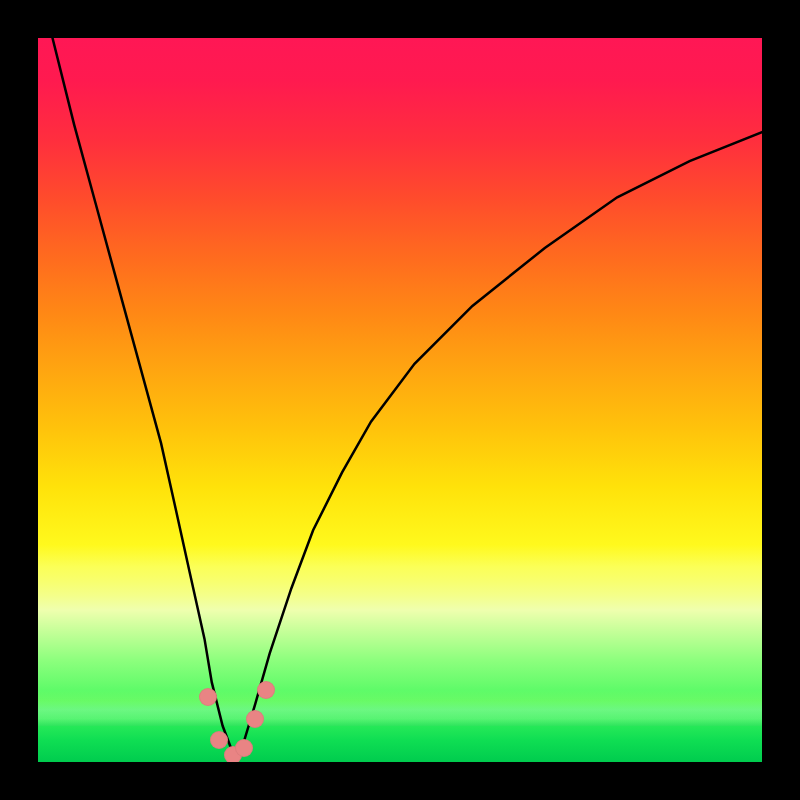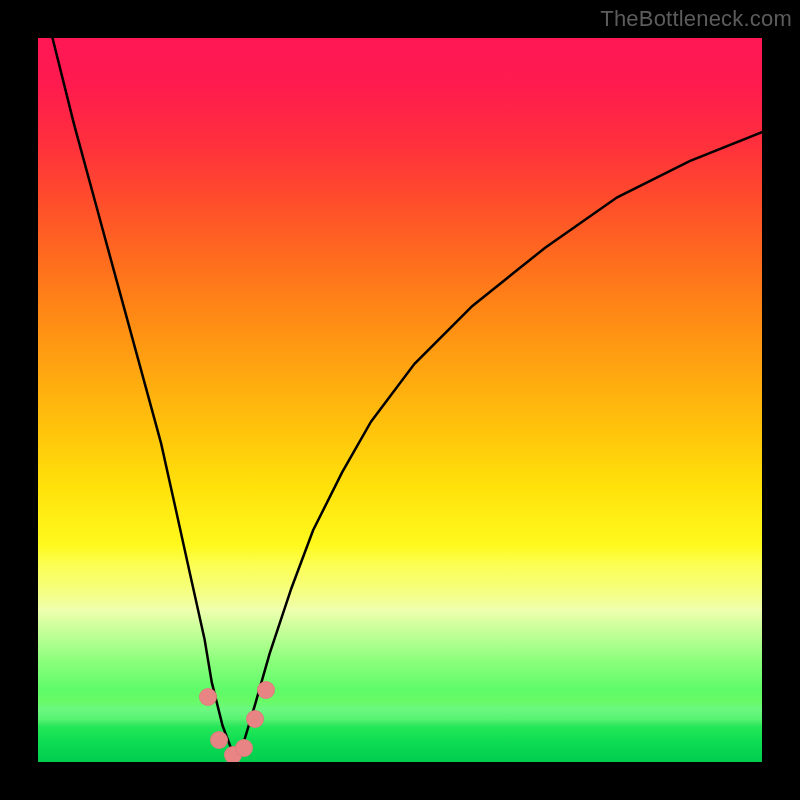--- a/index.html
+++ b/index.html
@@ -51,14 +51,13 @@
     <div id="markers">
         <div class="marker" style="left: 161.14px; top: 649.84px;"></div>
         <div class="marker" style="left: 172px; top: 693.28px;"></div>
         <div class="marker" style="left: 186.48px; top: 707.76px;"></div>
         <div class="marker" style="left: 197.34px; top: 700.52px;"></div>
         <div class="marker" style="left: 208.2px; top: 671.56px;"></div>
         <div class="marker" style="left: 219.06px; top: 642.6px;"></div>
       </div>
   </div>
 
-  <div class="attribution">TheBottleneck.com</div>
 </div>
 
 </body></html>

